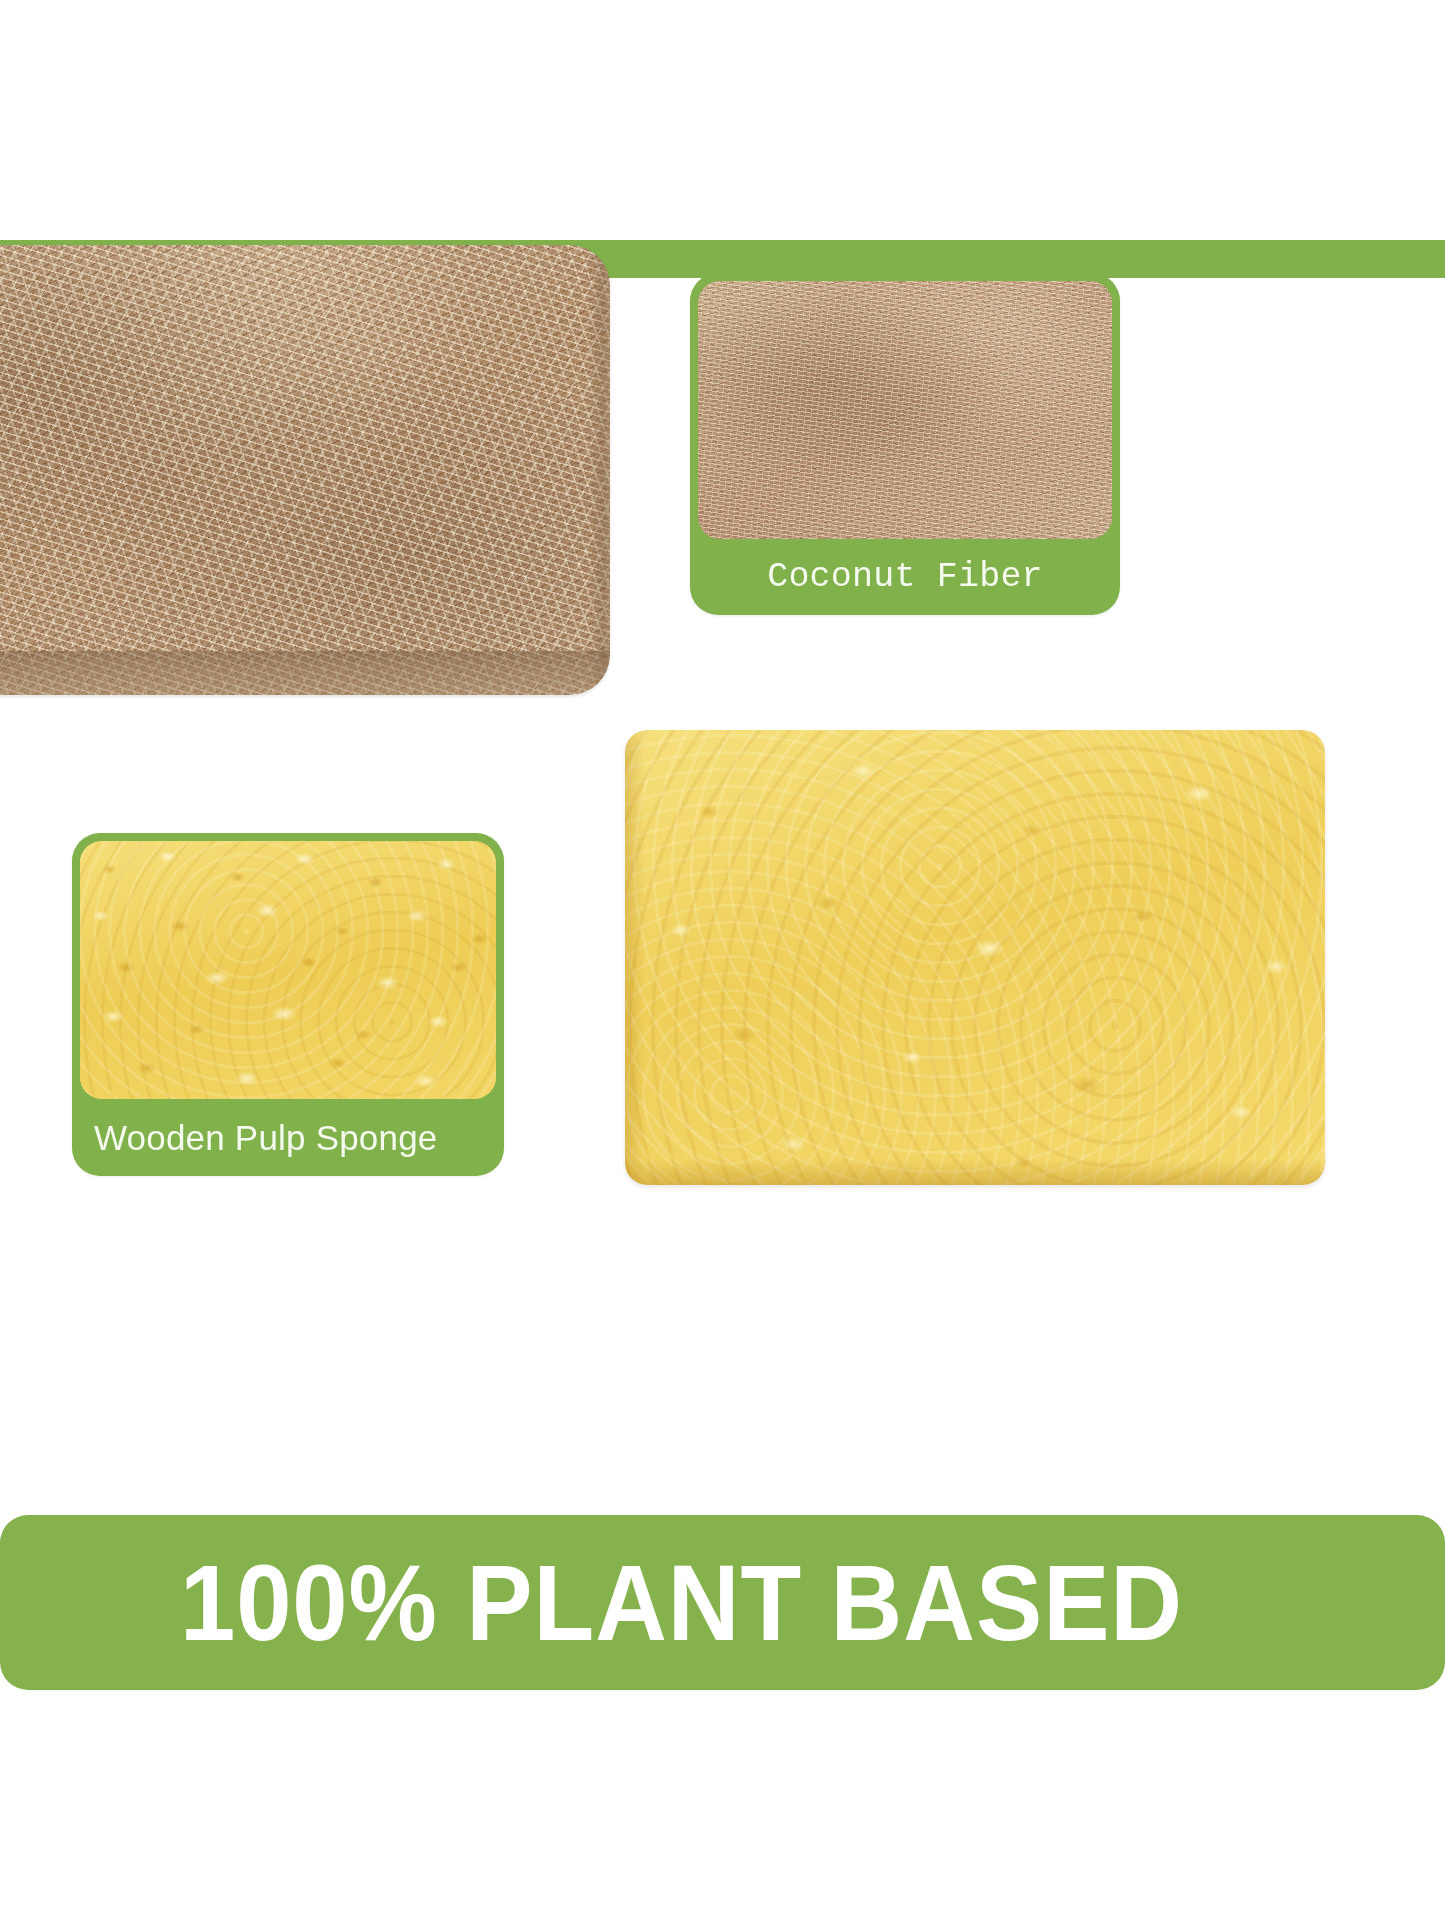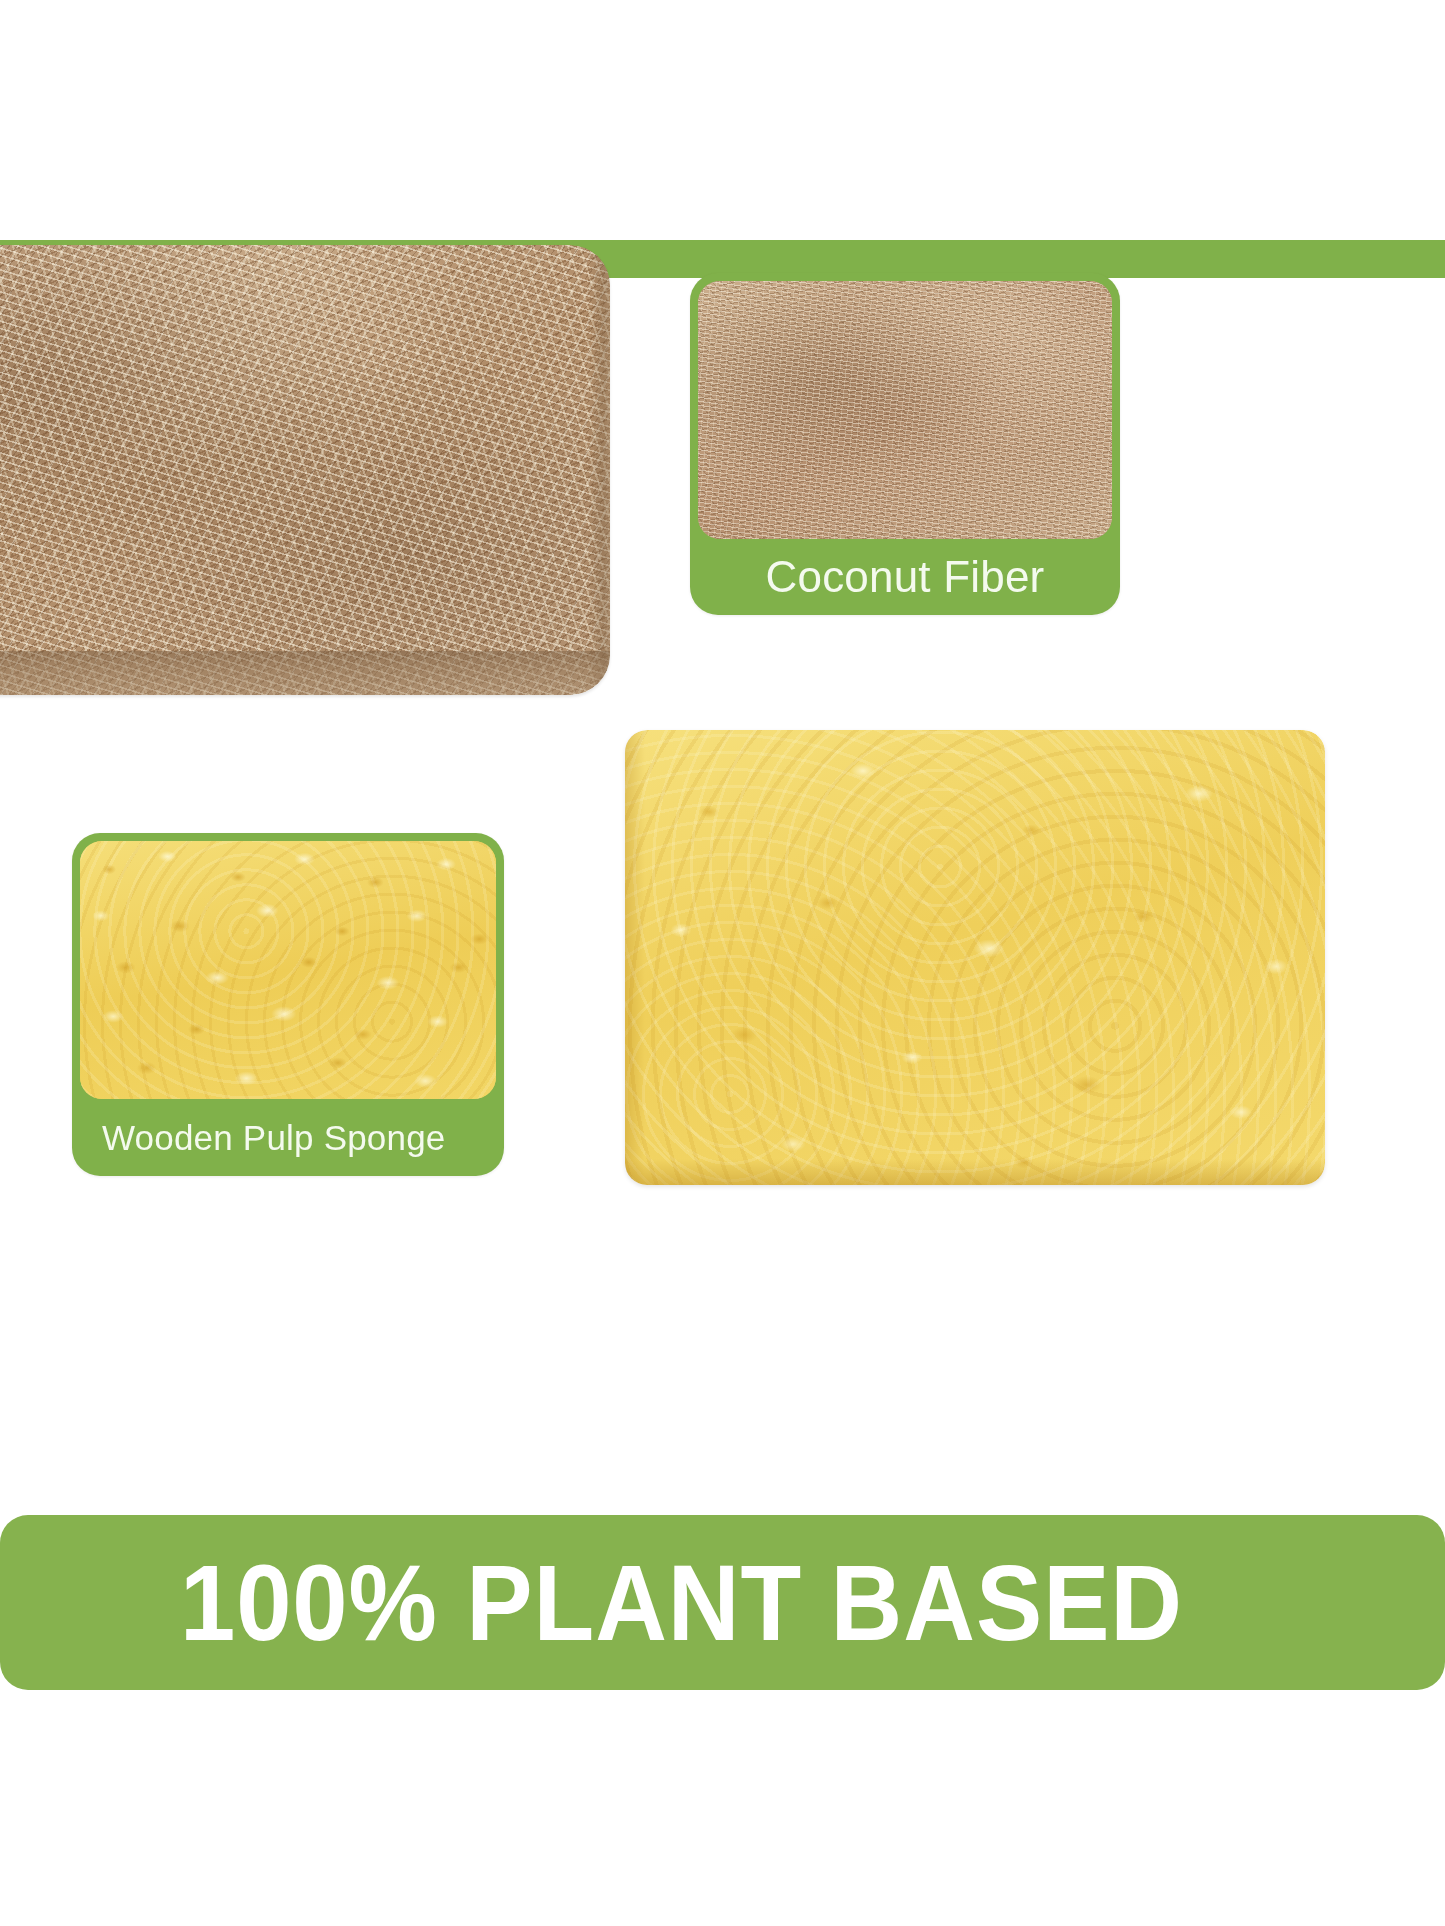--- a/index.html
+++ b/index.html
@@ -188,38 +188,39 @@
     left: 690px;
     top: 273px;
     width: 430px;
     height: 342px;
   }
   #card-coconut .thumb {
     height: 258px;
   }
   #card-coconut .caption {
     height: 76px;
-    font-size: 44px;
+    font-size: 35px;
+    font-family: Liberation Mono, monospace;
   }
 
   
   #card-sponge {
     left: 72px;
     top: 833px;
     width: 432px;
     height: 343px;
   }
   #card-sponge .thumb {
     height: 258px;
   }
   #card-sponge .caption {
     height: 77px;
     font-size: 35px;
     justify-content: flex-start;
-    padding-left: 30px;
+    padding-left: 22px;
   }
 
   
   .sponge-block {
     position: absolute;
     left: 625px;
     top: 730px;
     width: 700px;
     height: 455px;
     border-radius: 22px;

